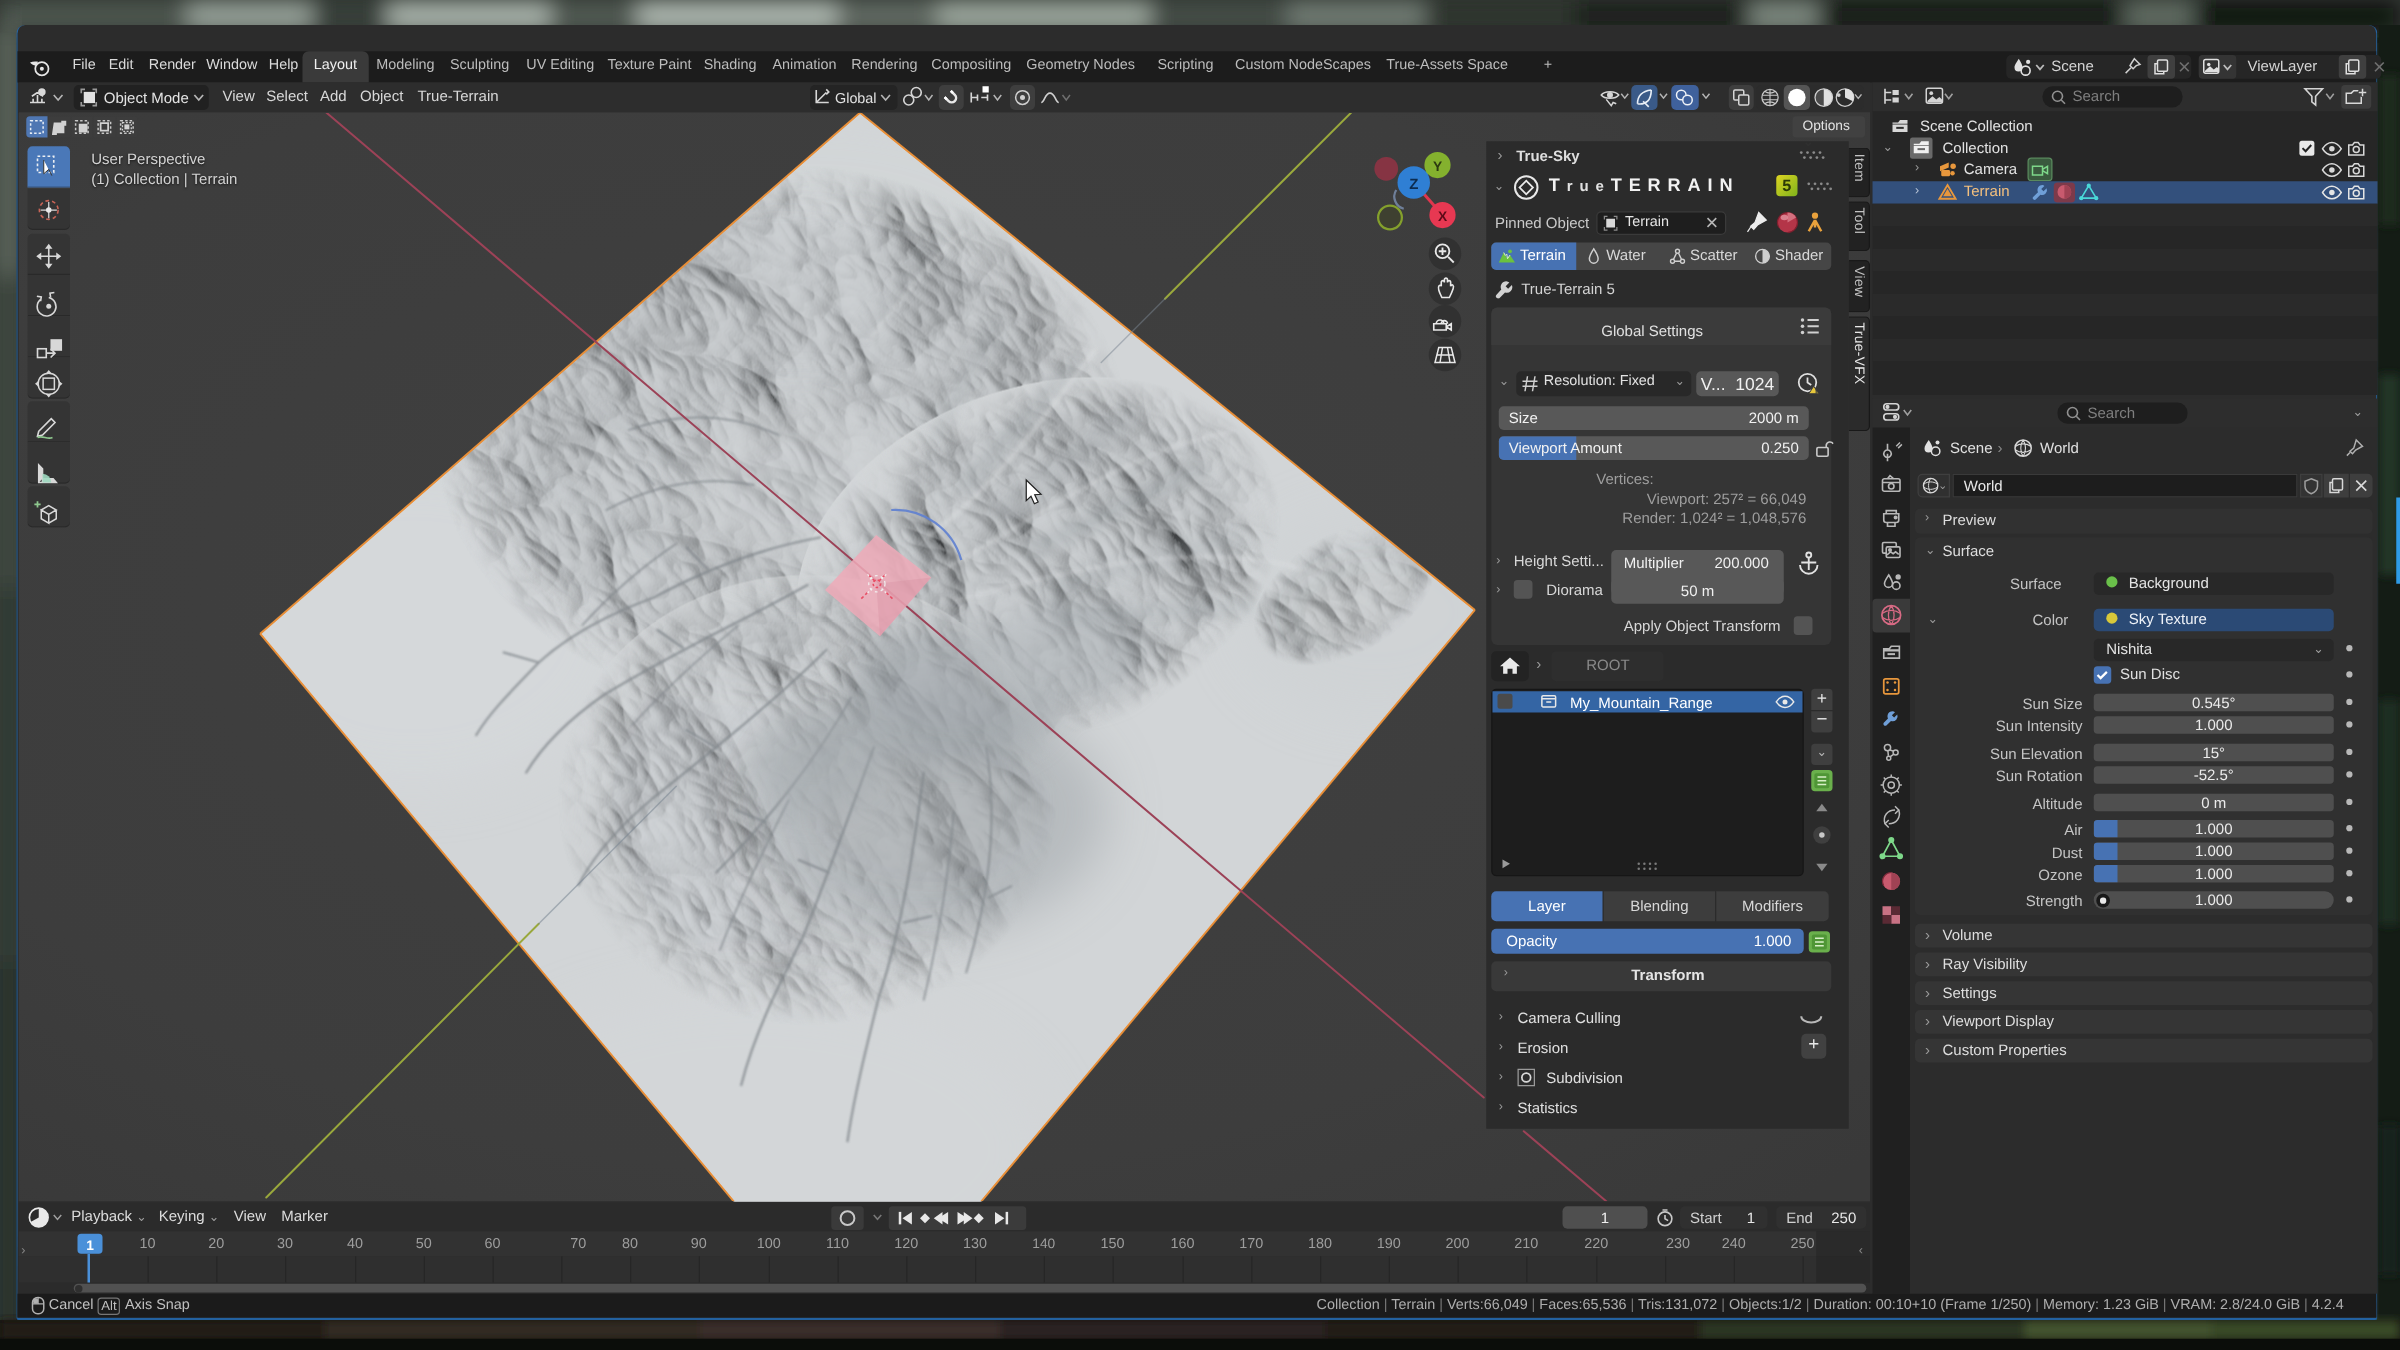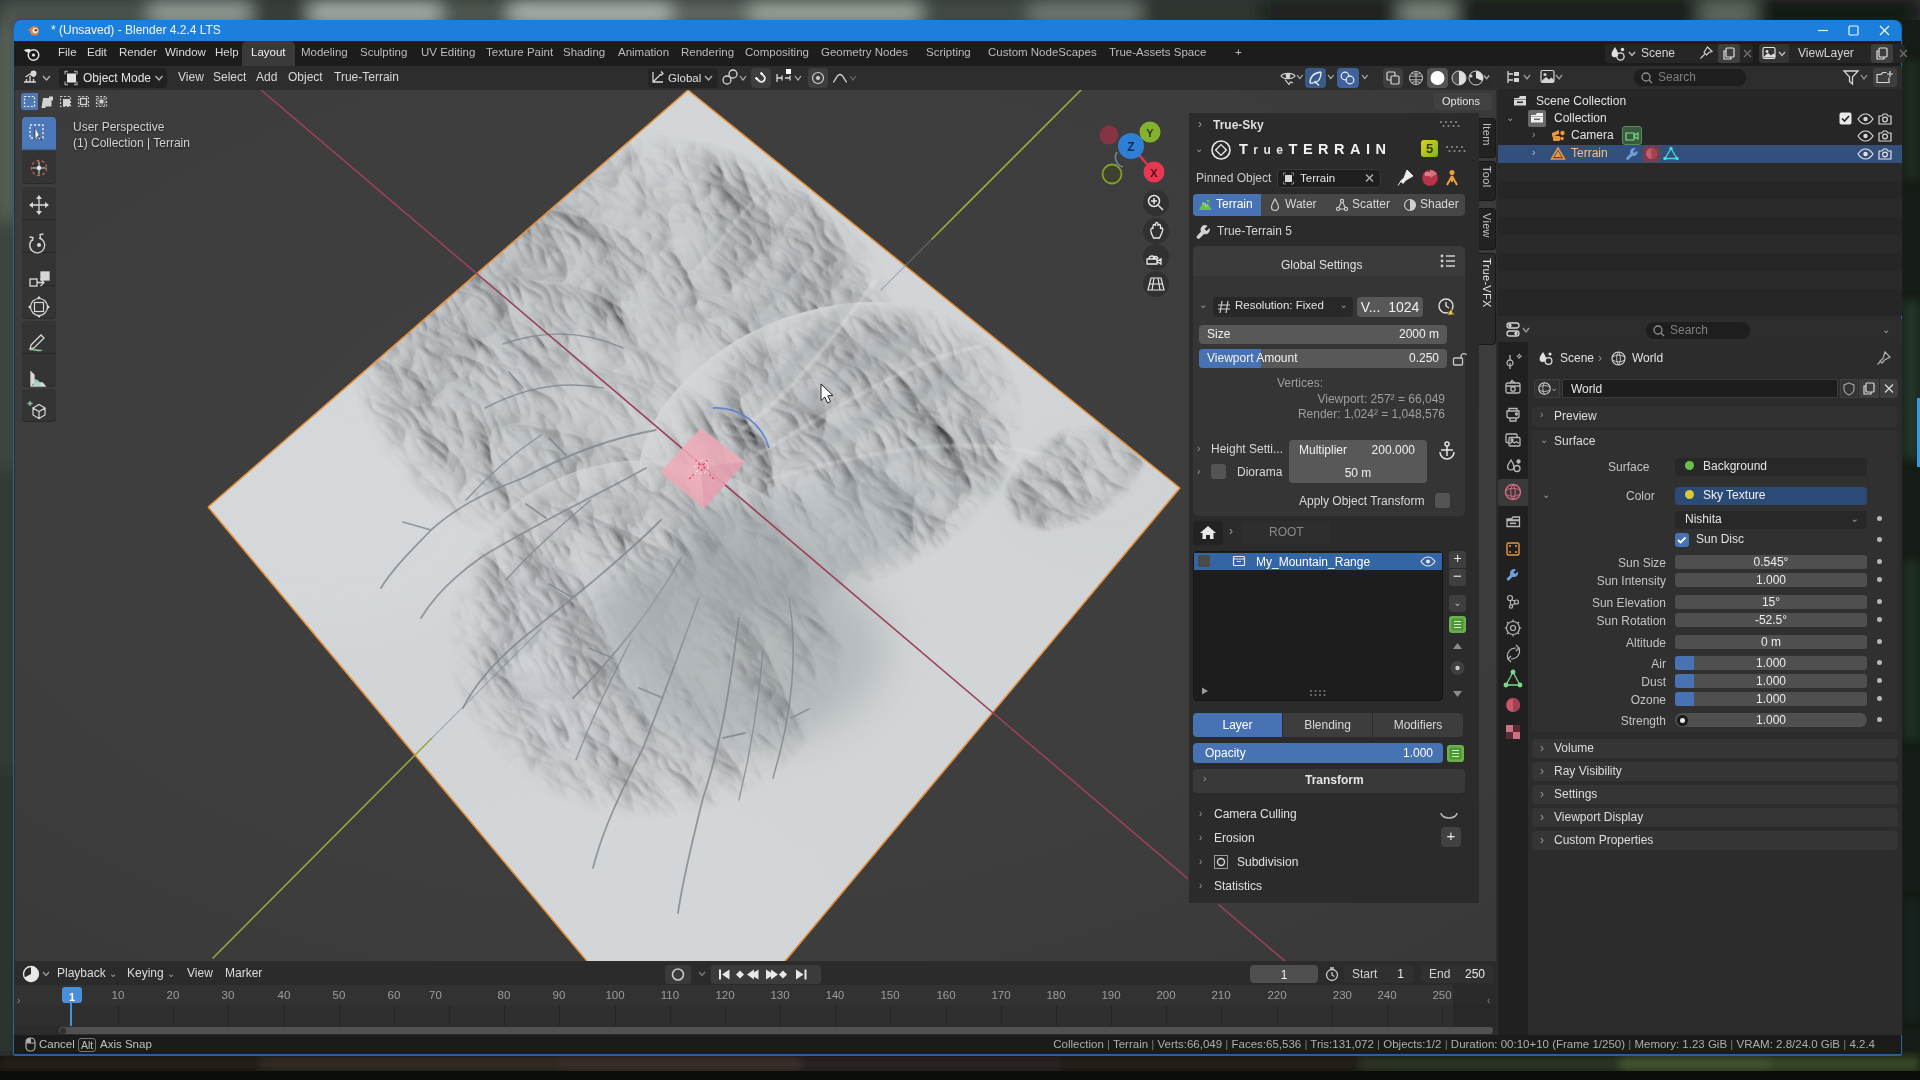--- a/index.html
+++ b/index.html
@@ -92,36 +92,20 @@
       <rect x="800" y="1056" width="260" height="16" fill="#2c2420"></rect>
       <rect x="1060" y="1056" width="300" height="16" fill="#231e18"></rect>
       <rect x="1360" y="1056" width="260" height="16" fill="#2c3622"></rect>
       <rect x="1620" y="1056" width="150" height="16" fill="#43522f"></rect>
       <rect x="1770" y="1056" width="150" height="16" fill="#384928"></rect>
     </g>
     <rect x="0" y="1071" width="1920" height="9" fill="#0b0d0a"></rect>
   </svg>
 </div>
 <div id="win">
-  <div id="titlebar">
-    <svg width="16" height="16" style="position:absolute;left:11px;top:2px" viewBox="0 0 16 16">
-      <path d="M2 9 L8 4 L13 5 L10 7 Z" fill="#e8833a"></path>
-      <circle cx="9.5" cy="9" r="4.6" fill="#e8833a"></circle>
-      <circle cx="10.2" cy="8.6" r="2.6" fill="#fff"></circle>
-      <circle cx="10.8" cy="8.2" r="1.3" fill="#5a3a1a"></circle>
-    </svg>
-    <span id="titletext">* (Unsaved) - Blender 4.2.4 LTS</span>
-    <svg width="100" height="21" style="position:absolute;right:6px;top:0" viewBox="0 0 100 21">
-      <g stroke="#eef6ff" stroke-width="1.2" fill="none">
-        <path d="M23 10.5 h10"></path>
-        <rect x="54" y="6" width="9" height="9" rx="1"></rect>
-        <path d="M85 6 l9 9 M94 6 l-9 9"></path>
-      </g>
-    </svg>
-  </div>
   <div id="topbar">
     <svg width="19" height="17" style="position:absolute;left:9px;top:4px" viewBox="0 0 19 17">
       <g stroke="#e6e6e6" stroke-width="1.4" fill="none">
         <circle cx="10.5" cy="10" r="5.3"></circle>
         <circle cx="10.5" cy="10" r="1.6" fill="#e6e6e6" stroke="none"></circle>
         <path d="M5.8 7.5 C3.5 7.2 1.8 6.3 1 5 C2.8 4.2 5 3.8 7.5 4.4" fill="#e6e6e6" stroke="none"></path>
       </g>
     </svg>
     <span class="menuitem" style="left:44px">File</span>
     <span class="menuitem" style="left:73px">Edit</span>
@@ -1226,21 +1210,21 @@
     <span class="abs" style="left:138px;top:26px;width:40px;text-align:center;color:#9d9d9d;font-size:11.5px">20</span>
     <div class="abs" style="left:158px;top:42px;width:1px;height:21px;background:#262626"></div>
     <span class="abs" style="left:193px;top:26px;width:40px;text-align:center;color:#9d9d9d;font-size:11.5px">30</span>
     <div class="abs" style="left:213px;top:42px;width:1px;height:21px;background:#262626"></div>
     <span class="abs" style="left:249px;top:26px;width:40px;text-align:center;color:#9d9d9d;font-size:11.5px">40</span>
     <div class="abs" style="left:269px;top:42px;width:1px;height:21px;background:#262626"></div>
     <span class="abs" style="left:304px;top:26px;width:40px;text-align:center;color:#9d9d9d;font-size:11.5px">50</span>
     <div class="abs" style="left:324px;top:42px;width:1px;height:21px;background:#262626"></div>
     <span class="abs" style="left:359px;top:26px;width:40px;text-align:center;color:#9d9d9d;font-size:11.5px">60</span>
     <div class="abs" style="left:379px;top:42px;width:1px;height:21px;background:#262626"></div>
-    <span class="abs" style="left:414px;top:26px;width:40px;text-align:left;color:#9d9d9d;font-size:11.5px">70</span>
+    <span class="abs" style="left:414px;top:26px;width:40px;text-align:right;color:#9d9d9d;font-size:11.5px">70</span>
     <div class="abs" style="left:434px;top:42px;width:1px;height:21px;background:#262626"></div>
     <span class="abs" style="left:469px;top:26px;width:40px;text-align:center;color:#9d9d9d;font-size:11.5px">80</span>
     <div class="abs" style="left:489px;top:42px;width:1px;height:21px;background:#262626"></div>
     <span class="abs" style="left:524px;top:26px;width:40px;text-align:center;color:#9d9d9d;font-size:11.5px">90</span>
     <div class="abs" style="left:544px;top:42px;width:1px;height:21px;background:#262626"></div>
     <span class="abs" style="left:580px;top:26px;width:40px;text-align:center;color:#9d9d9d;font-size:11.5px">100</span>
     <div class="abs" style="left:600px;top:42px;width:1px;height:21px;background:#262626"></div>
     <span class="abs" style="left:635px;top:26px;width:40px;text-align:center;color:#9d9d9d;font-size:11.5px">110</span>
     <div class="abs" style="left:655px;top:42px;width:1px;height:21px;background:#262626"></div>
     <span class="abs" style="left:690px;top:26px;width:40px;text-align:center;color:#9d9d9d;font-size:11.5px">120</span>

